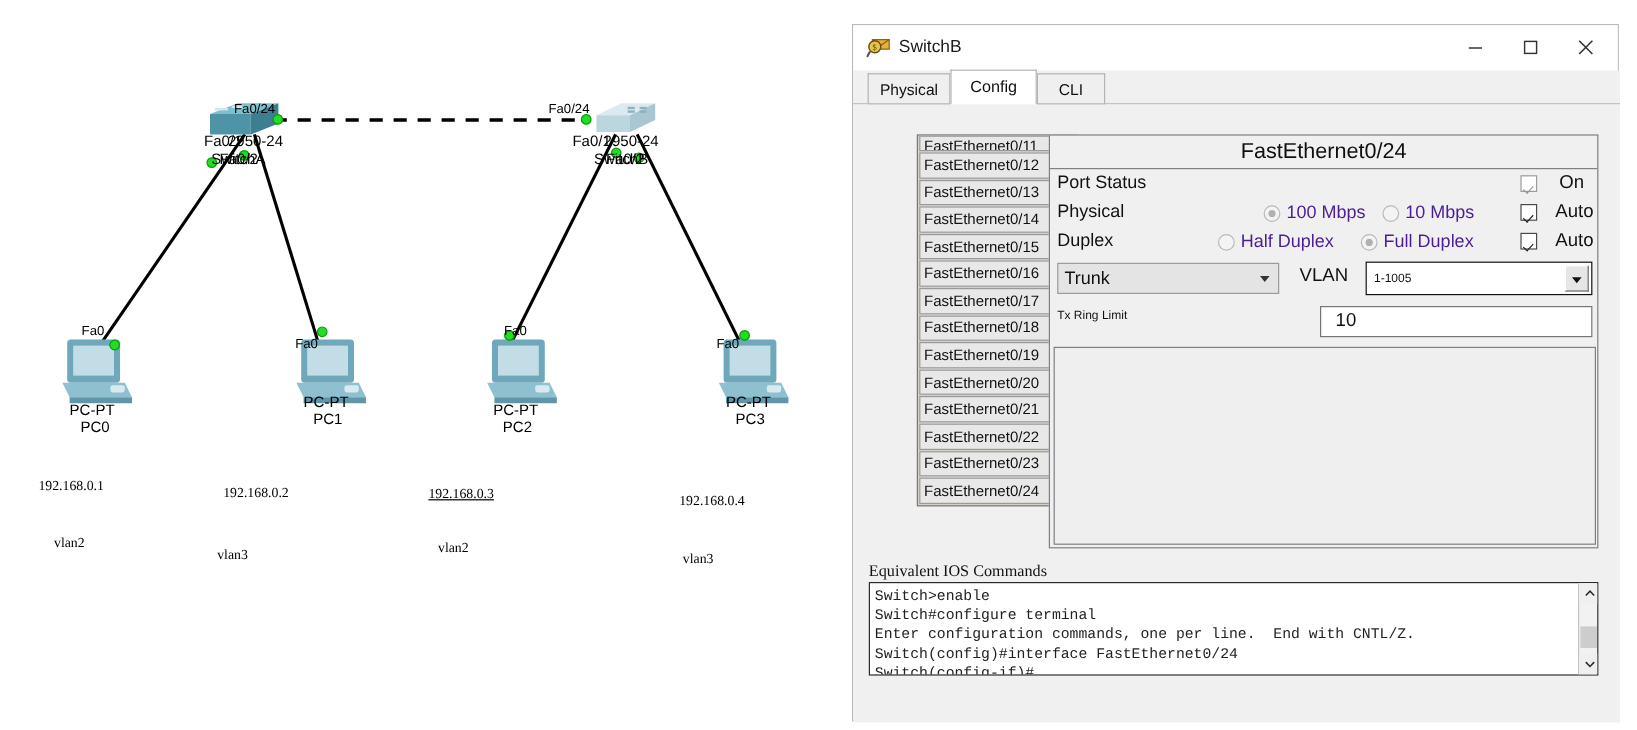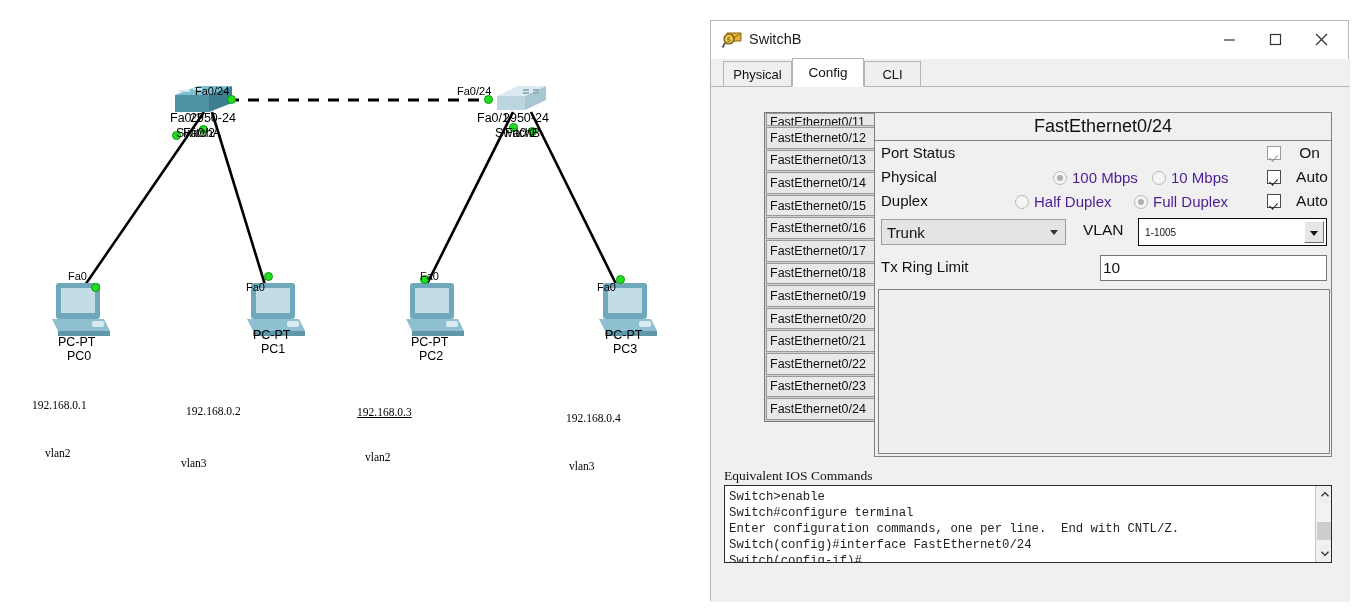--- a/index.html
+++ b/index.html
@@ -219,26 +219,26 @@
   }
   #vlan-btn::after {
     content:""; position:absolute; left:5px; top:9px;
     width:0; height:0;
     border-left:4.5px solid transparent; border-right:4.5px solid transparent;
     border-top:5px solid #111;
   }
 
   
   #row-tx { position:absolute; left:0; top:142px; width:100%; height:28px; }
-  #tx-label { position:absolute; left:6px; top:3px; font-size:15px; color:#111; }
+  #tx-label { position:absolute; left:6px; top:3px; font-size:10px; color:#111; }
   #tx-input {
     position:absolute; left:225px; top:0; width:227px; height:26px;
     background:#ffffff; border:1px solid #767676;
     font-size:15.5px; color:#111;
-    display:flex; align-items:center; padding-left:2px;
+    display:flex; align-items:center; padding-left:12px;
   }
 
   #cfg-blank {
     position:absolute; left:3px; top:176px; width:452px; height:165px;
     background:#efefef; border:1px solid #7f7f85;
   }
 
   
   #ios-caption {
     position:absolute; left:13px; top:381px;

